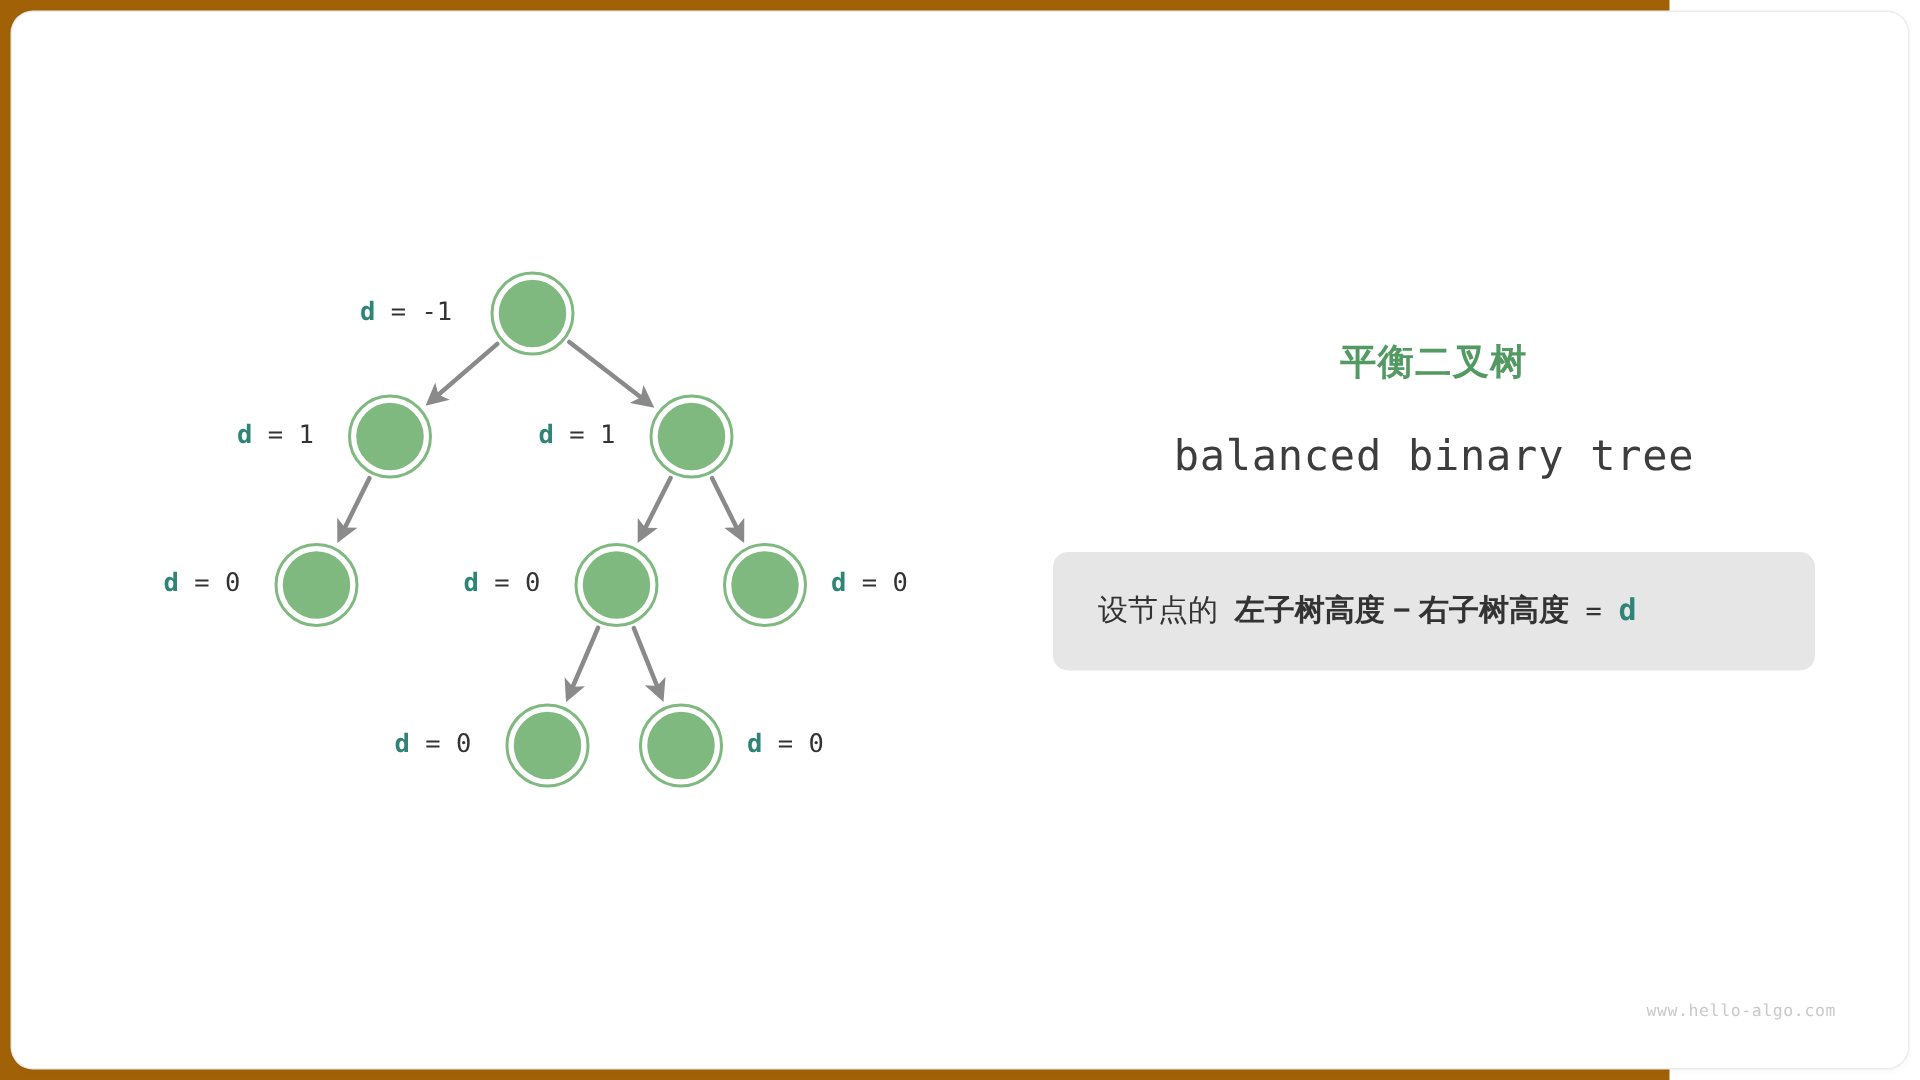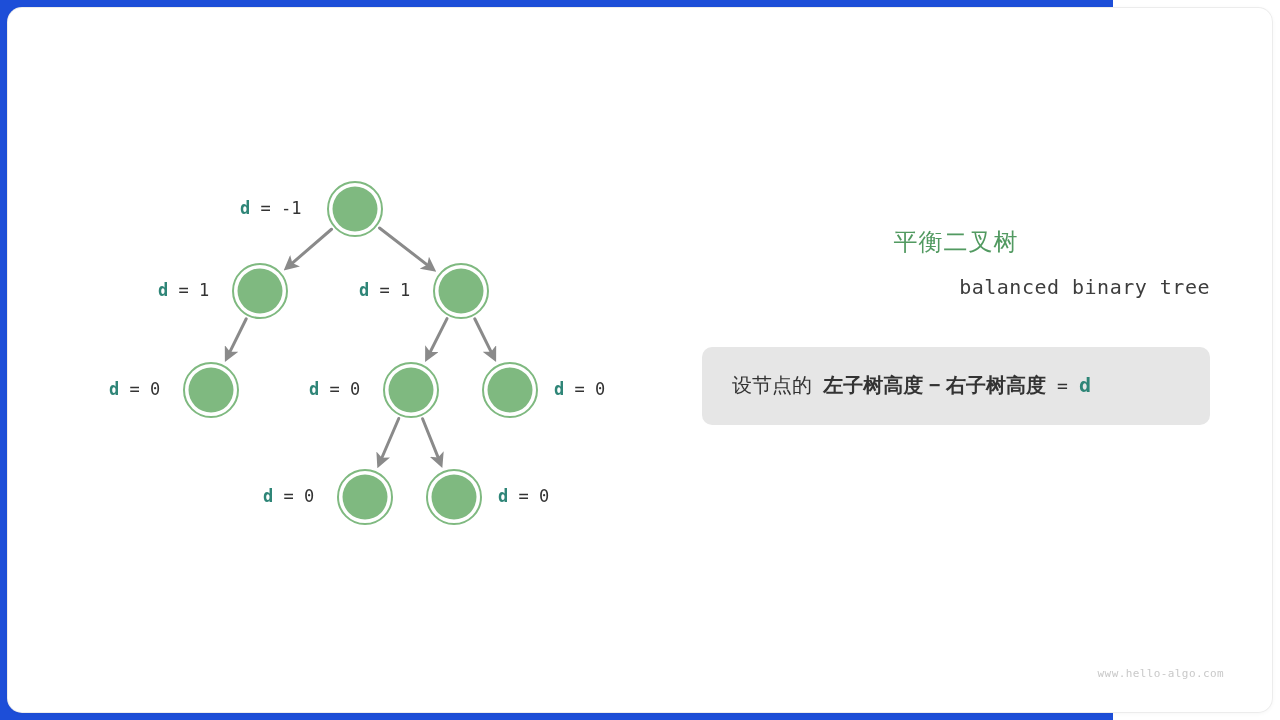--- a/index.html
+++ b/index.html
@@ -14,21 +14,21 @@
     font-family: "Liberation Sans", "DejaVu Sans", sans-serif;
     overflow: hidden;
   }
 
   
   #page {
     position: absolute;
     left: 0; top: 0;
     width: 1113px;
     height: 720px;
-    background: #1d4ed8;
+    background: #a16207;
   }
   #card {
     position: absolute;
     left: 8px;
     top: 8px;
     width: 1264px;
     height: 704px;
     background: #ffffff;
     border-radius: 14px;
     box-shadow: 0 0 0 1px #ececec, 0 1px 5px rgba(0,0,0,0.055);
@@ -61,29 +61,29 @@
   #panel {
     position: absolute;
     left: 694px;
     top: 220px;
     width: 508px;
   }
   #panel-title {
     text-align: center;
     color: #529a61;
     font-size: 24px;
-    font-weight: normal;
+    font-weight: bold;
     letter-spacing: 1px;
     line-height: 1.2;
   }
   #panel-subtitle {
-    text-align: right;
-    margin-top: 18px;
+    text-align: center;
+    margin-top: 30px;
     color: #3d3d3d;
-    font-size: 20px;
+    font-size: 28px;
     font-family: "DejaVu Sans Mono", "Liberation Mono", monospace;
     letter-spacing: 0.5px;
   }
   #panel-note {
     margin-top: 48px;
     background: #e6e6e6;
     border-radius: 10px;
     padding: 22px 26px 24px 30px;
     box-sizing: border-box;
   }

